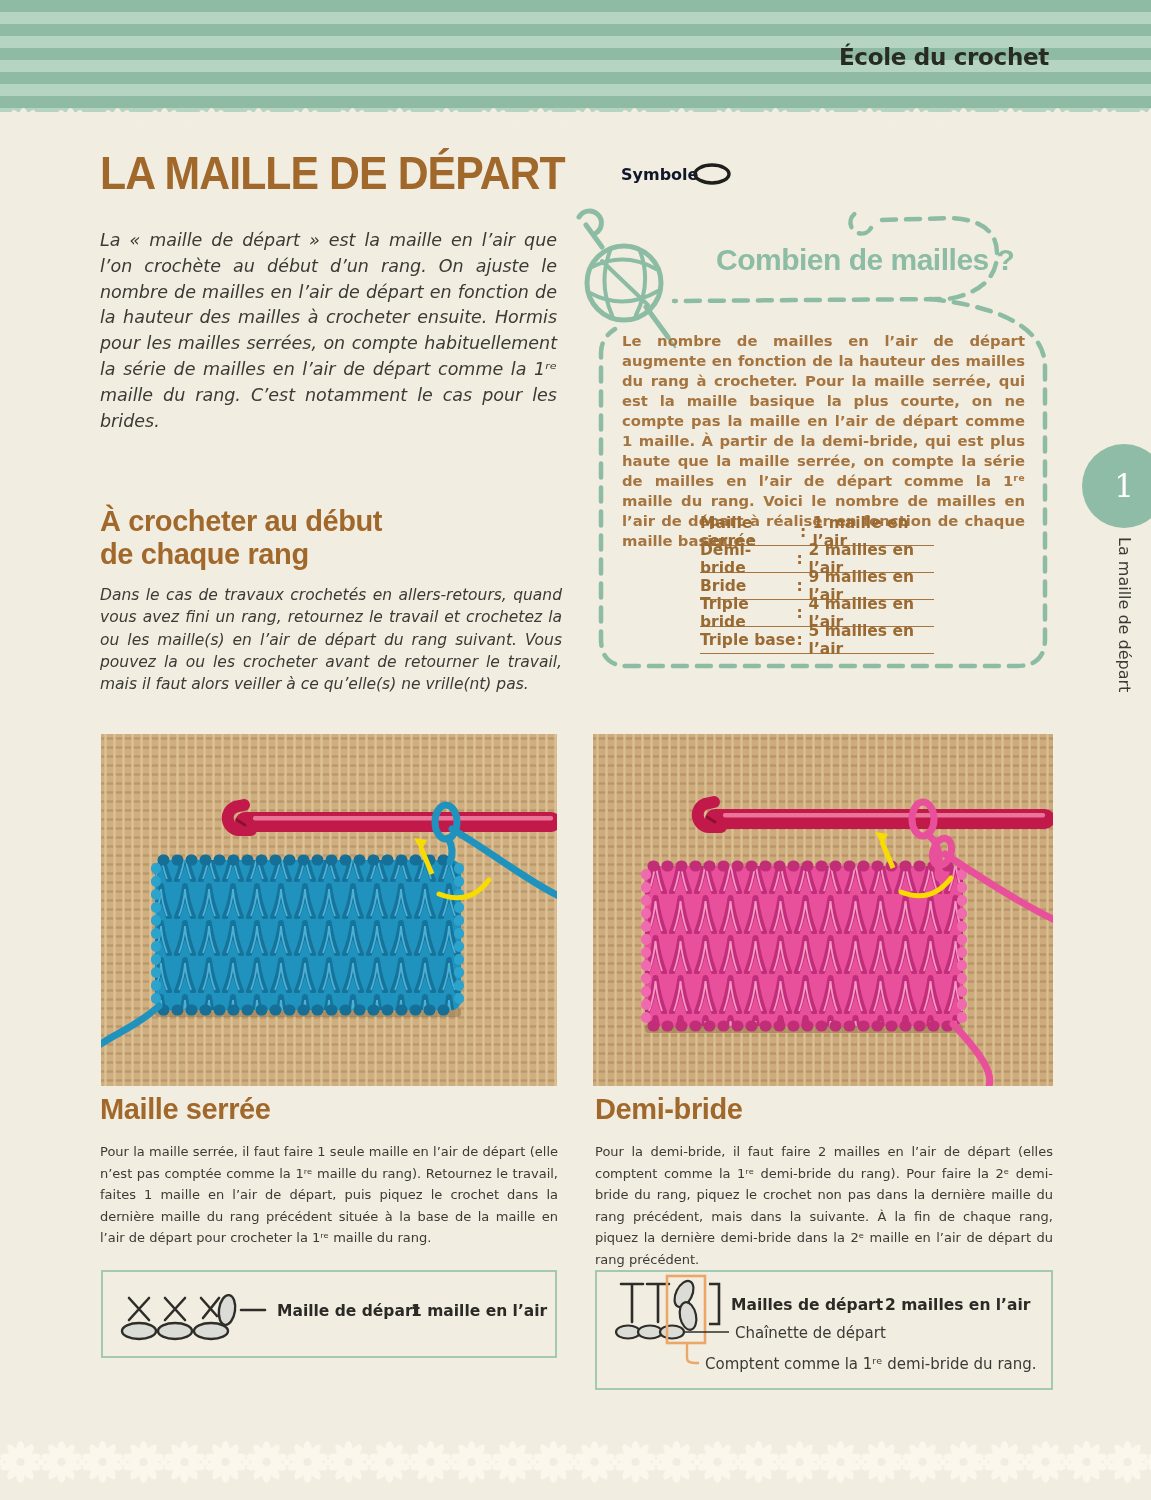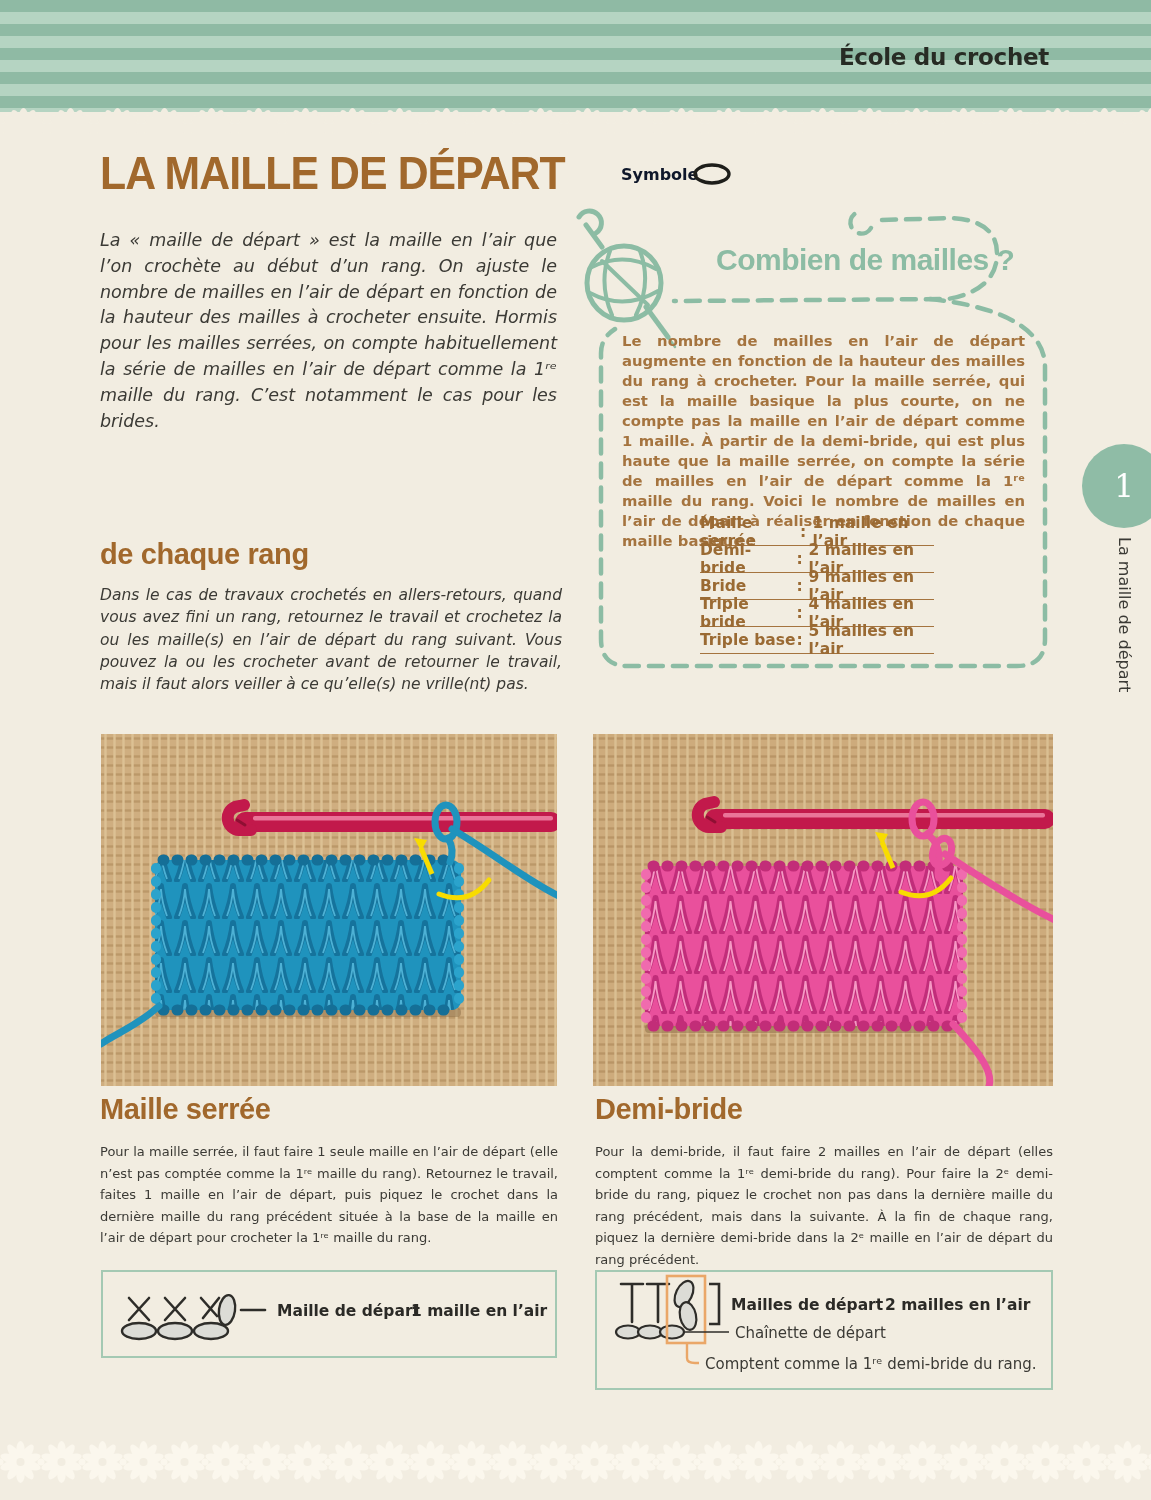--- a/index.html
+++ b/index.html
@@ -108,21 +108,21 @@
 
 <div class="abs page-title">LA MAILLE DE DÉPART</div>
 <div class="abs symbole-label">Symbole</div>
 <svg class="abs" style="left:690px;top:161px" width="46" height="26">
   <ellipse cx="22" cy="13" rx="17" ry="9" fill="none" stroke="#1e1e1a" stroke-width="3.4"></ellipse>
 </svg>
 
 <div class="abs para intro">La « maille de départ » est la maille en l’air que l’on crochète au début d’un rang. On ajuste le nombre de mailles en l’air de départ en fonction de la hauteur des mailles à crocheter ensuite. Hormis pour les mailles serrées, on compte habituellement la série de mailles en l’air de départ comme la 1ʳᵉ maille du rang. C’est notamment le cas pour les brides.</div>
 
 <div class="abs h2 sec-rang-h">
-  <br>
+  <span>À crocheter au début</span><br>
   <span>de chaque rang</span>
 </div>
 <div class="abs para sec-rang-b">Dans le cas de travaux crochetés en allers-retours, quand vous avez fini un rang, retournez le travail et crochetez la ou les maille(s) en l’air de départ du rang suivant. Vous pouvez la ou les crocheter avant de retourner le travail, mais il faut alors veiller à ce qu’elle(s) ne vrille(nt) pas.</div>
 
 <svg class="abs" style="left:560px;top:195px" width="500" height="492">
   <g fill="none" stroke="#8cbca4" stroke-width="4.5" stroke-linecap="round" stroke-dasharray="14 10">
     <path d="M311,33 a11,11 0 1 1 -15,-15"></path>
     <path d="M322,25 L392,23 Q438,26 437,60 Q436,95 388,104 L114,106"></path>
     <path d="M370,104 C446,112 485,136 485,172 L485,444 Q485,471 457,471 L68,471 Q41,471 41,444 L41,158 Q41,143 55,134"></path>
   </g>

